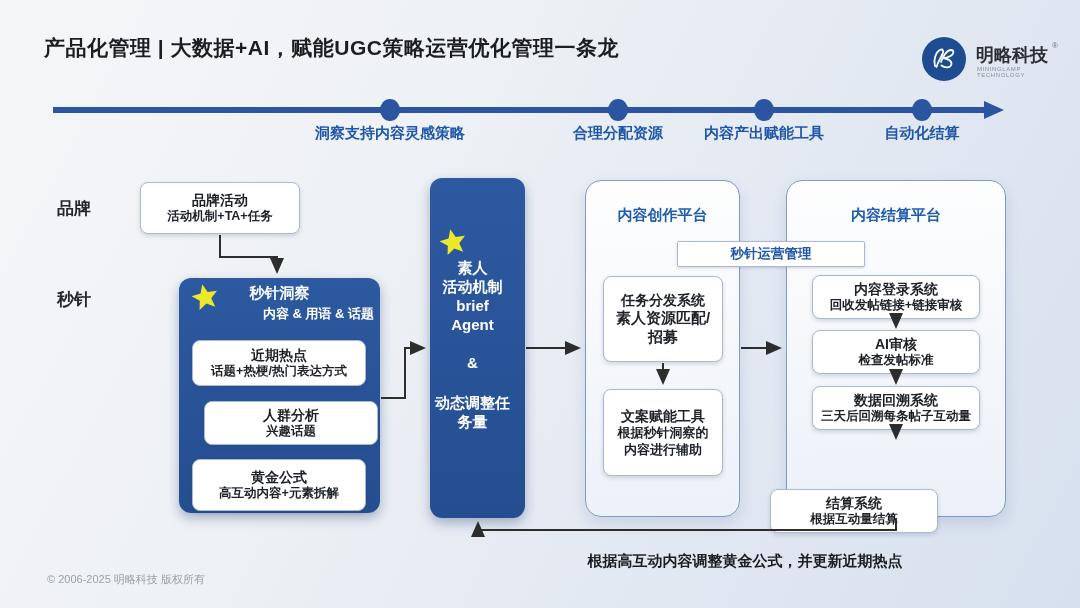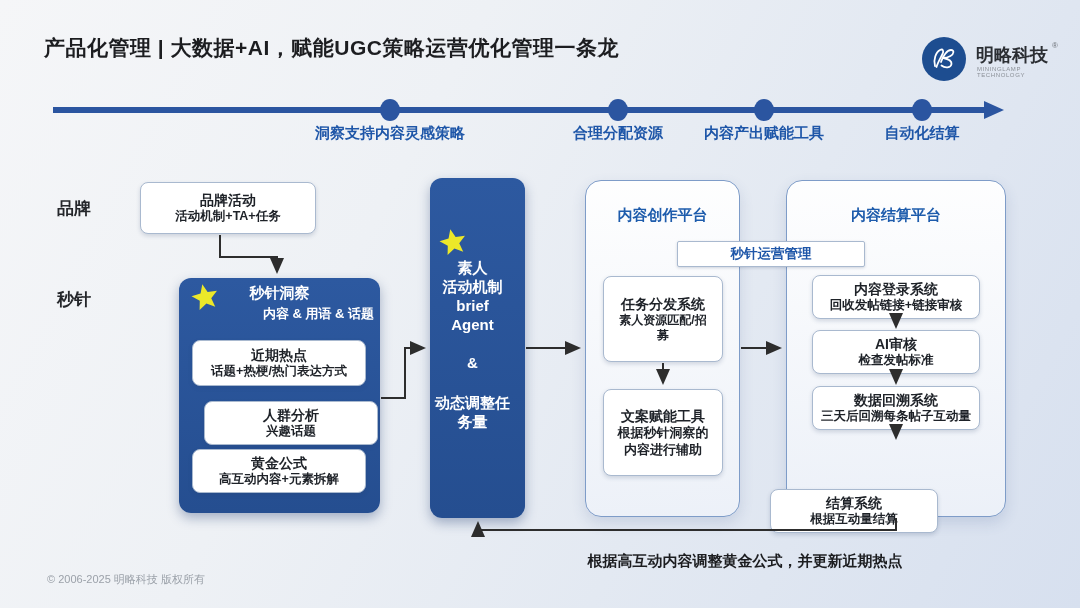--- a/index.html
+++ b/index.html
@@ -89,41 +89,41 @@
   </div>
 
   <div class="milestone" style="left:390px">洞察支持内容灵感策略</div>
   <div class="milestone" style="left:618px">合理分配资源</div>
   <div class="milestone" style="left:764px">内容产出赋能工具</div>
   <div class="milestone" style="left:922px">自动化结算</div>
 
   <div class="row-label" style="top:197px">品牌</div>
   <div class="row-label" style="top:288px">秒针</div>
 
-  <div class="subbox" style="left:140px; top:182px; width:176px; height:52px;border-radius:8px;">
+  <div class="subbox" style="left:140px; top:182px; width:160px; height:52px;border-radius:8px;">
     <div class="sb-title">品牌活动</div>
     <div class="sb-sub">活动机制+TA+任务</div>
   </div>
 
   <div class="bluebox" style="left:179px; top:278px; width:201px; height:235px;"></div>
   <svg class="star" style="left:190px; top:282px;" viewBox="0 0 24 24">
     <path d="M12 1.6 L14.9 8.5 L22.4 9.1 L16.7 14 L18.4 21.3 L12 17.4 L5.6 21.3 L7.3 14 L1.6 9.1 L9.1 8.5 Z" fill="#ece829"></path>
   </svg>
   <div class="insight-title">秒针洞察</div>
   <div class="insight-sub">内容 &amp; 用语 &amp; 话题</div>
 
   <div class="subbox" style="left:192px; top:340px; width:174px; height:46px;">
     <div class="sb-title">近期热点</div>
     <div class="sb-sub">话题+热梗/热门表达方式</div>
   </div>
   <div class="subbox" style="left:204px; top:401px; width:174px; height:44px;">
     <div class="sb-title">人群分析</div>
     <div class="sb-sub">兴趣话题</div>
   </div>
-  <div class="subbox" style="left:192px; top:449px; width:174px; height:44px;">
+  <div class="subbox" style="left:192px; top:459px; width:174px; height:52px;">
     <div class="sb-title">黄金公式</div>
     <div class="sb-sub">高互动内容+元素拆解</div>
   </div>
 
   <div class="bluebox" style="left:430px; top:178px; width:95px; height:340px;"></div>
   <svg class="star" style="left:438px; top:227px;" viewBox="0 0 24 24">
     <path d="M12 1.6 L14.9 8.5 L22.4 9.1 L16.7 14 L18.4 21.3 L12 17.4 L5.6 21.3 L7.3 14 L1.6 9.1 L9.1 8.5 Z" fill="#ece829"></path>
   </svg>
   <div class="agent-text">
     <div class="agent-line">素人</div>
@@ -132,21 +132,21 @@
     <div class="agent-line">Agent</div>
     <div class="agent-line agent-amp">&amp;</div>
     <div class="agent-last">动态调整任务量</div>
   </div>
 
   <div class="platform" style="left:585px; top:180px; width:155px; height:337px;"></div>
   <div class="platform-title" style="left:585px; top:206px; width:155px;">内容创作平台</div>
 
   <div class="subbox" style="left:603px; top:276px; width:120px; height:86px;">
     <div class="sb-title">任务分发系统</div>
-    <div class="sb-sub" style="width:98px; font-size:12px;">素人资源匹配/招募</div>
+    <div class="sb-sub" style="width:98px; font-size:15px;">素人资源匹配/招募</div>
   </div>
   <div class="subbox" style="left:603px; top:389px; width:120px; height:87px;">
     <div class="sb-title">文案赋能工具</div>
     <div class="sb-sub" style="width:98px; font-size:13px;">根据秒针洞察的内容进行辅助</div>
   </div>
 
   <div class="platform" style="left:786px; top:180px; width:220px; height:337px;"></div>
   <div class="platform-title" style="left:786px; top:206px; width:220px;">内容结算平台</div>
 
   <div class="opsbar">秒针运营管理</div>

